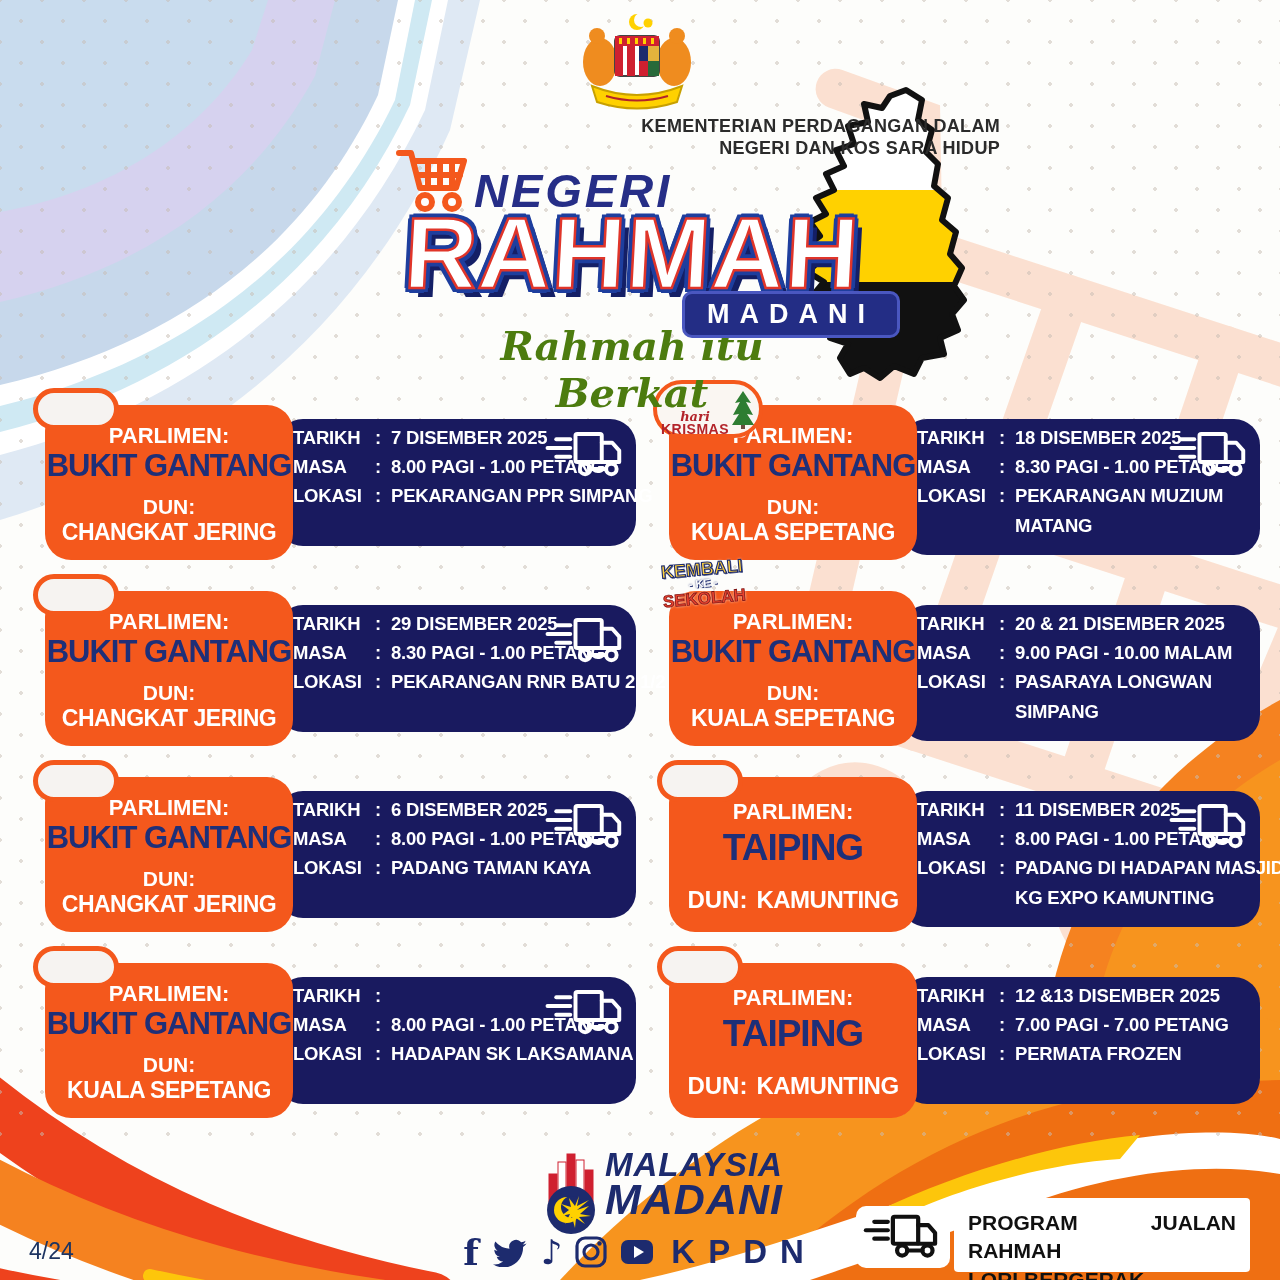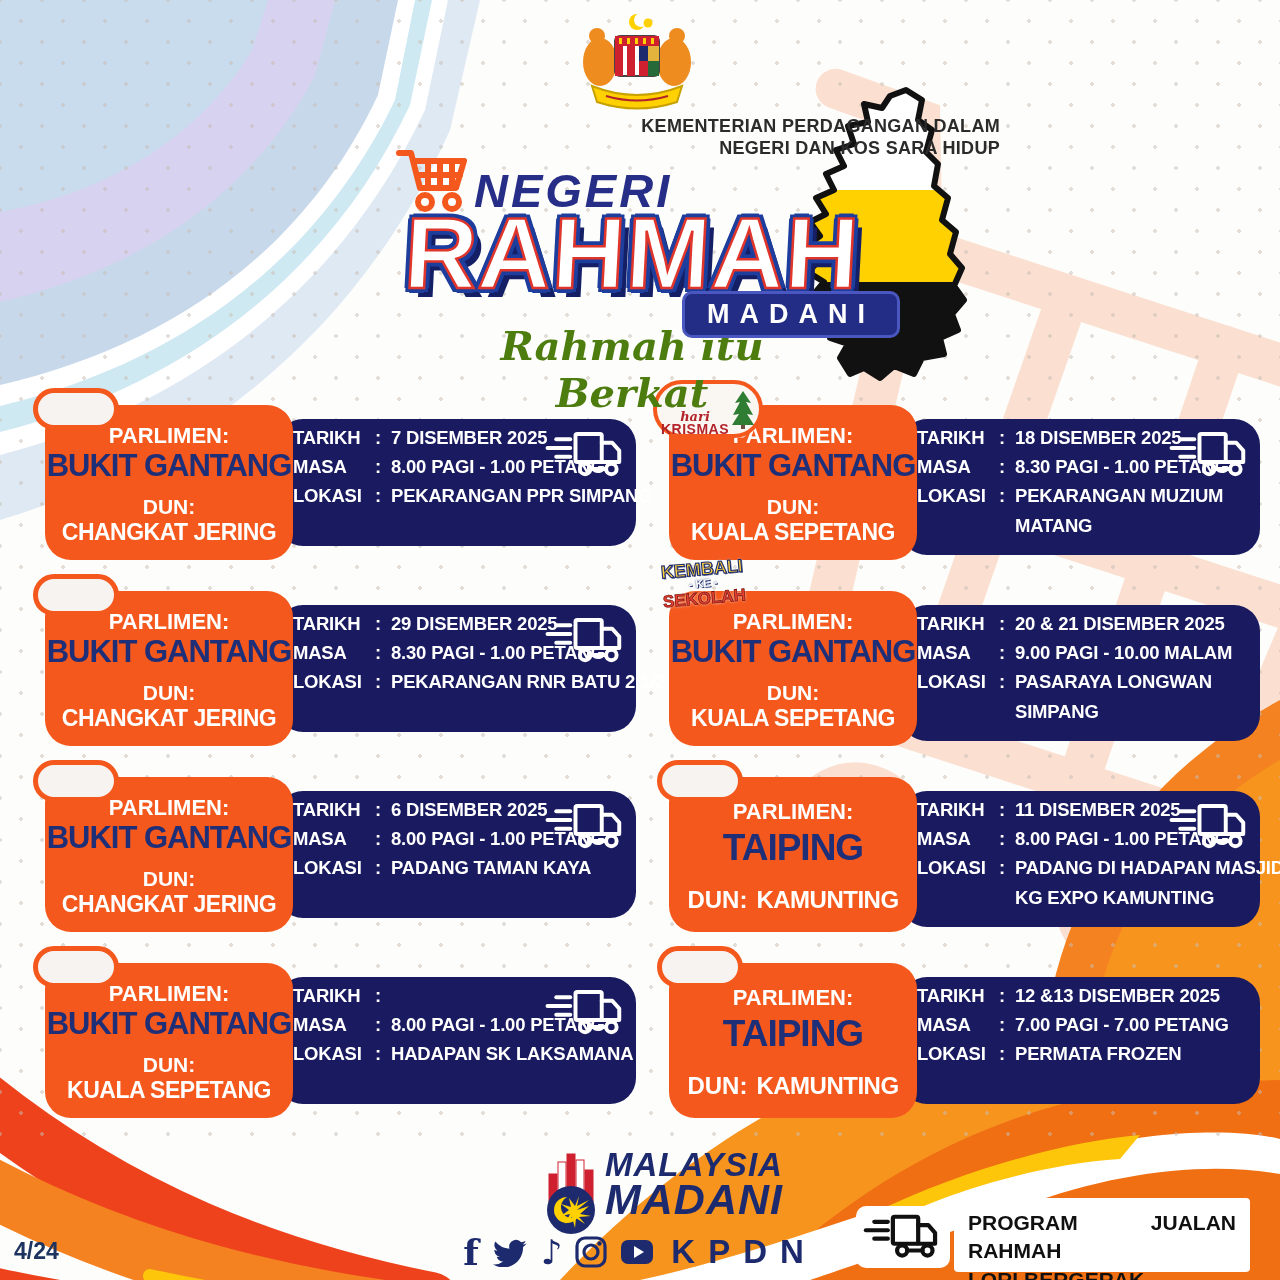--- a/index.html
+++ b/index.html
@@ -75,21 +75,21 @@
   .logo-wrap{position:absolute;left:531px;top:1144px;z-index:3;display:flex;align-items:flex-start;}
   .logo-text{margin-left:-6px;margin-top:6px;font-style:italic;font-weight:bold;color:#1d2b6e;line-height:.92;}
   .malaysia{font-size:33px;letter-spacing:1px;}
   .madani{font-size:43px;letter-spacing:1px;}
   .social-row{position:absolute;left:0;right:0;top:1233px;z-index:3;display:flex;justify-content:center;
        align-items:center;gap:13px;color:#1d2b6e;}
   .si{font-weight:bold;}
   .si-fb{font-size:36px;font-family:"DejaVu Serif",serif;line-height:1;}
   .si-tt{font-size:34px;font-family:"DejaVu Sans",sans-serif;line-height:1;}
   .kpdn{font-size:33px;font-weight:bold;letter-spacing:13px;margin-left:4px;}
-  .page-num{position:absolute;left:14px;top:1238px;z-index:3;font-size:23px;font-weight:bold;color:#1d3461;}
+  .page-num{position:absolute;left:29px;top:1238px;z-index:3;font-size:23px;font-weight:normal;color:#1d3461;}
   .truck-panel{position:absolute;left:856px;top:1206px;width:94px;height:62px;background:#fff;
        border-radius:10px;z-index:3;display:flex;align-items:center;justify-content:center;}
   .program-box{position:absolute;left:954px;top:1198px;width:296px;height:74px;background:#fff;
        border-radius:4px;z-index:3;padding:11px 14px;box-sizing:border-box;color:#101010;}
   .prog1{font-size:21px;font-weight:bold;text-align:justify;text-align-last:justify;line-height:1.35;}
   .prog2{font-size:21px;font-weight:bold;line-height:1.35;}
 </style>
 </head>
 <body>
 

